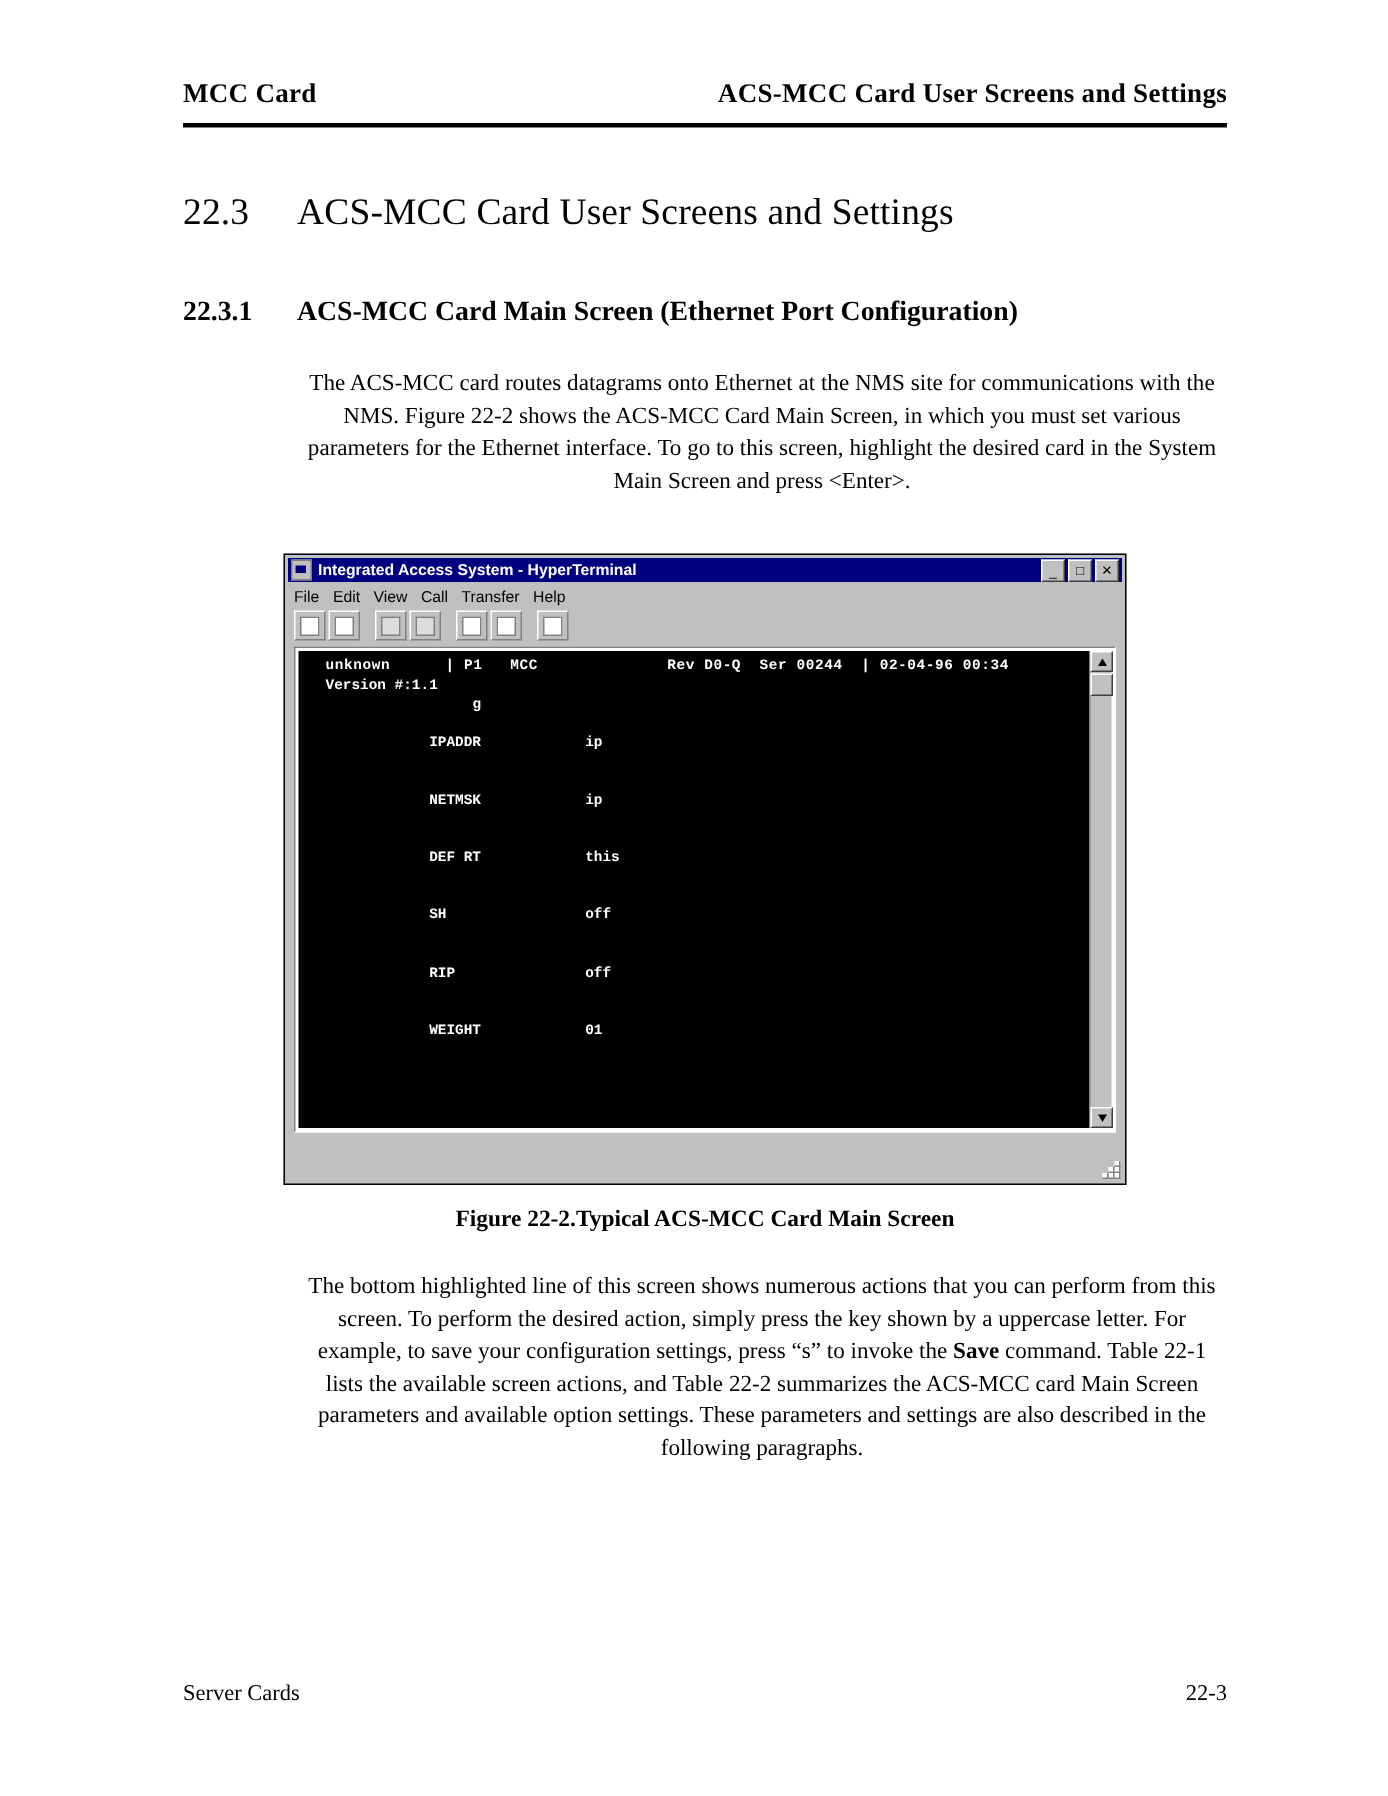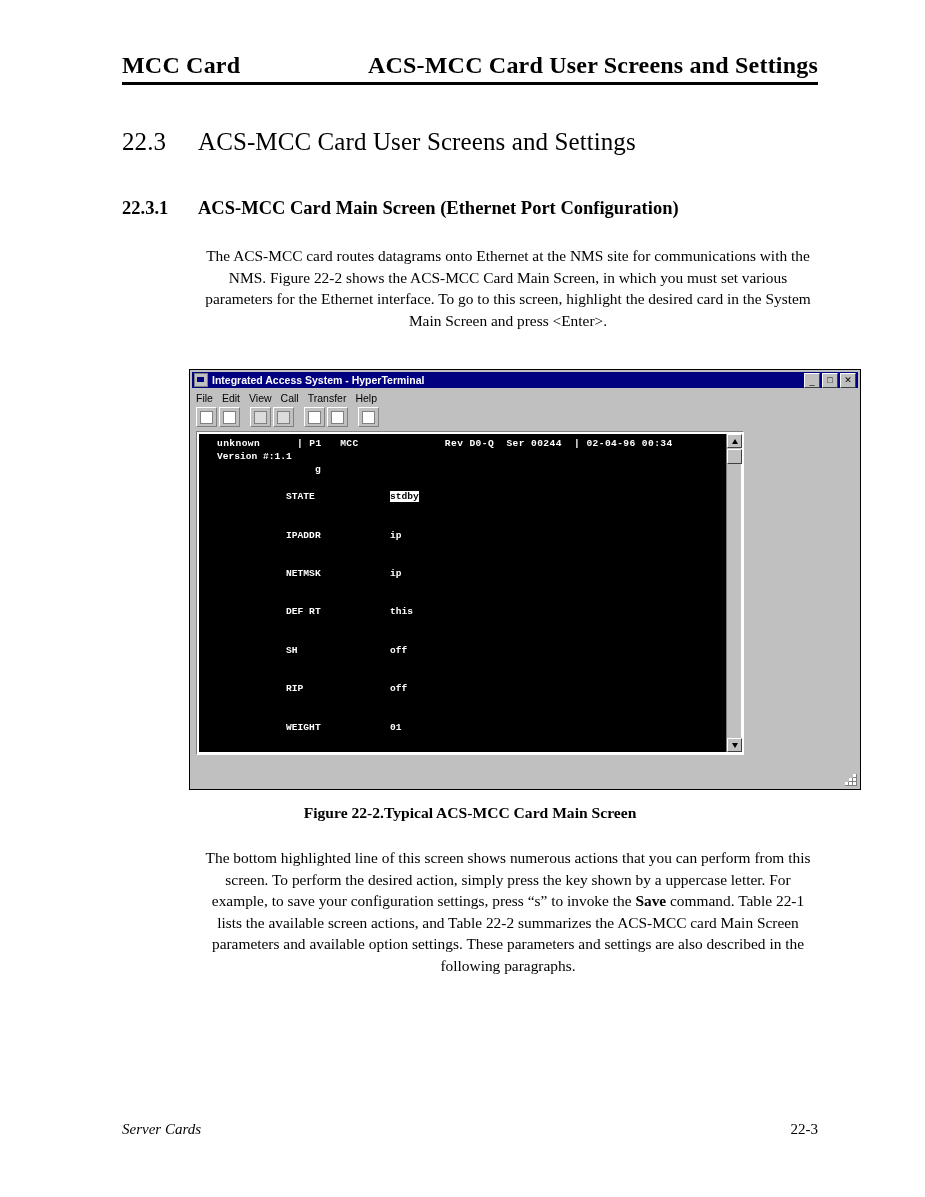--- a/index.html
+++ b/index.html
@@ -26,21 +26,21 @@
   
   .header {
     position: absolute;
     left: 122px;
     top: 52px;
     width: 696px;
     display: flex;
     justify-content: space-between;
     align-items: flex-end;
     font-weight: bold;
-    font-size: 24px;
+    font-size: 18px;
   }
   .header .hdr-left { letter-spacing: 0.2px; }
   .header .hdr-right { letter-spacing: 0.2px; }
   .header-rule {
     position: absolute;
     left: 122px;
     top: 82px;
     width: 696px;
     height: 2.5px;
     background: #000;
@@ -86,21 +86,21 @@
   .figure-wrap {
     position: absolute;
     left: 189px;
     top: 369px;
     width: 564px;
     height: 423px;
   }
   .hyperterm {
     position: absolute;
     left: 0; top: 0;
-    width: 672px;
+    width: 562px;
     height: 421px;
     background: #c0c0c0;
     border: 1px solid #000;
     box-sizing: border-box;
     font-family: "Liberation Sans", sans-serif;
   }
   
   .ht-titlebar {
     position: absolute;
     left: 2px; top: 2px;
@@ -347,21 +347,20 @@
     text-align: center;
     font-weight: bold;
     font-size: 15.6px;
   }
 
   
   .footer-left {
     position: absolute;
     left: 122px;
     top: 1121px;
-    font-style: italic;
     font-size: 15px;
   }
   .footer-right {
     position: absolute;
     right: 107px;
     top: 1121px;
     font-size: 15px;
   }
 </style>
 </head>
@@ -439,23 +438,20 @@
             <i></i>
           </div>
       </div>
 
       <div class="ht-screen">
         <div class="term">
           <div class="row topline">unknown      | P1   MCC              Rev D0-Q  Ser 00244  | 02-04-96 00:34</div>
           <div class="row">Version #:1.1</div>
           <div class="row" style="padding-left:116px;">g</div>
 
-          <div class="row" style="margin-top:2px;">
-            <span class="term-field" style="display:inline-block;width:104px;">STATE</span><span class="hl">stdby</span>
-          </div>
           <div class="row">
             <span class="term-field" style="display:inline-block;width:104px;">IPADDR</span><span>ip</span>
           </div>
           <div class="row">
             <span class="term-field" style="display:inline-block;width:104px;">NETMSK</span><span>ip</span>
           </div>
           <div class="row">
             <span class="term-field" style="display:inline-block;width:104px;">DEF RT</span><span>this</span>
           </div>
           <div class="row">

